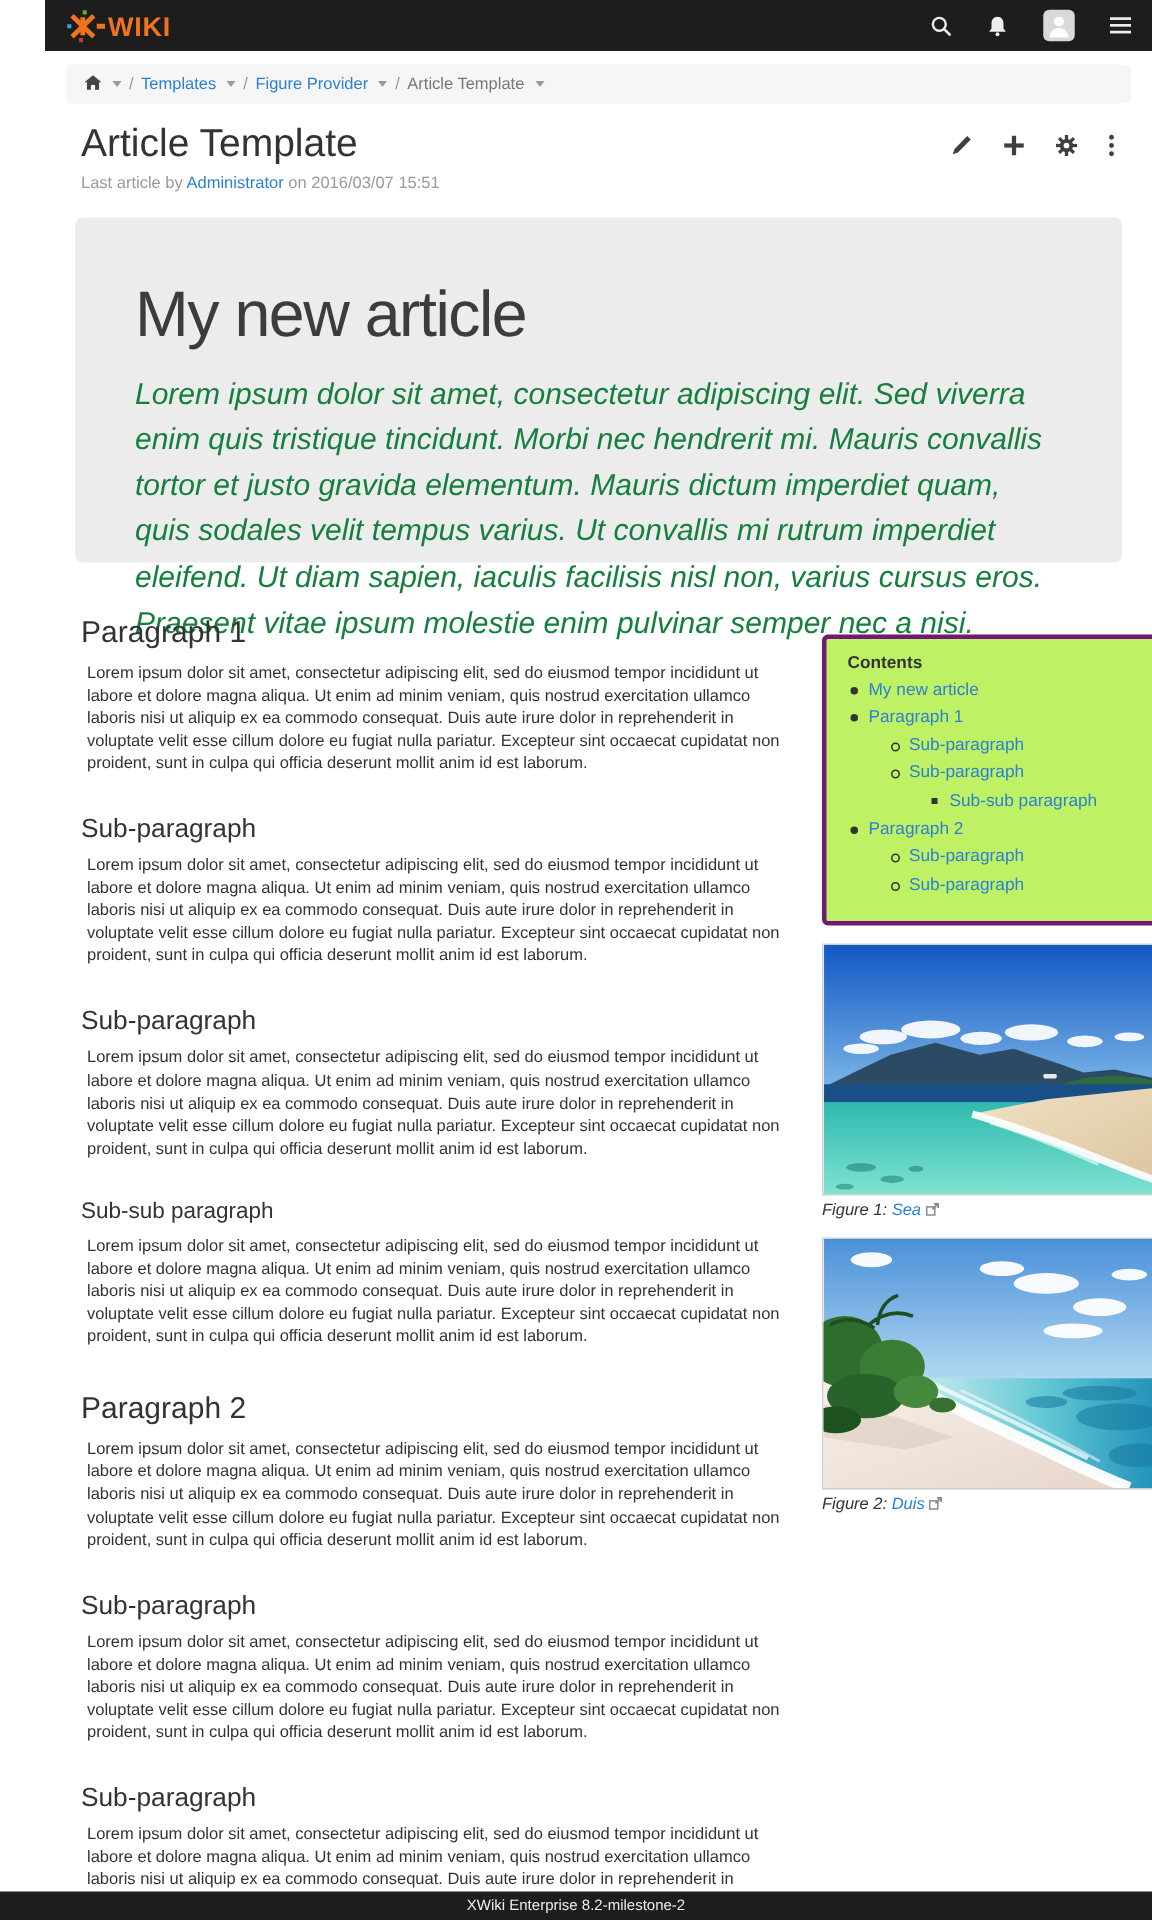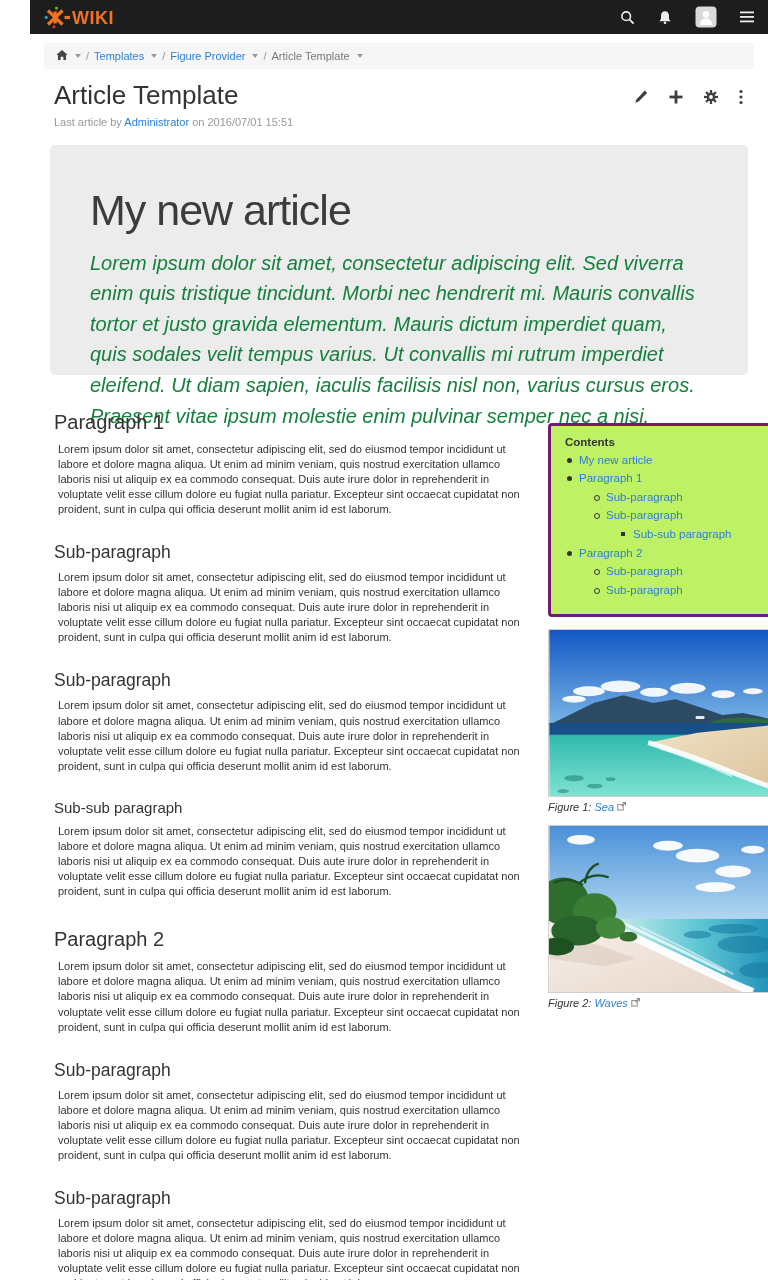--- a/index.html
+++ b/index.html
@@ -167,21 +167,21 @@
               <circle cx="3" cy="2.5" r="1.6" fill="#3f3f3f"></circle>
               <circle cx="3" cy="8" r="1.6" fill="#3f3f3f"></circle>
               <circle cx="3" cy="13.5" r="1.6" fill="#3f3f3f"></circle>
             </svg>
         </button>
       </div>
     </div>
     <div class="modified">
       <span>Last article by</span>
       <a href="#">Administrator</a>
-      <span>on 2016/07/01 15:51</span>
+      <span>on 2016/03/07 15:51</span>
     </div>
 
     <section class="hero">
       <h2 class="hero-title">My new article</h2>
       <p class="hero-lead">Lorem ipsum dolor sit amet, consectetur adipiscing elit. Sed viverra enim quis tristique tincidunt. Morbi nec hendrerit mi. Mauris convallis tortor et justo gravida elementum. Mauris dictum imperdiet quam, quis sodales velit tempus varius. Ut convallis mi rutrum imperdiet eleifend. Ut diam sapien, iaculis facilisis nisl non, varius cursus eros. Praesent vitae ipsum molestie enim pulvinar semper nec a nisi.</p>
     </section>
 
     <div class="main-row">
       <div class="content" id="sections">
           <h2>Paragraph 1</h2>
@@ -310,27 +310,28 @@
               <ellipse cx="46" cy="86" rx="22" ry="18" fill="#3a7d35"></ellipse>
               <ellipse cx="28" cy="106" rx="26" ry="15" fill="#27632a"></ellipse>
               <ellipse cx="62" cy="103" rx="15" ry="11" fill="#458a3c"></ellipse>
               <ellipse cx="8" cy="122" rx="17" ry="9" fill="#1d5220"></ellipse>
               <ellipse cx="80" cy="112" rx="9" ry="5" fill="#357030"></ellipse>
               <path d="M30,58 q14,-12 30,-6 M34,60 q-16,-10 -30,-2 M36,58 q2,-16 14,-20" stroke="#1e4f22" stroke-width="2.4" fill="none"></path>
             </g>
           </svg>
           <figcaption>
             <span>Figure 2:</span>
-            <a href="#">Waves</a>
+            <a href="#">Duis</a>
             <svg width="9" height="9" viewBox="0 0 9 9">
                 <rect x="0.8" y="2.6" width="5.4" height="5.4" fill="none" stroke="#8a8a8a" stroke-width="1"></rect>
                 <line x1="4.6" y1="4.2" x2="8" y2="0.8" stroke="#8a8a8a" stroke-width="1.2"></line>
                 <path d="M5.6,0.6 L8.4,0.6 L8.4,3.4" fill="none" stroke="#8a8a8a" stroke-width="1.2"></path>
               </svg>
           </figcaption>
         </figure>
       </aside>
     </div>
 
   </div>
 
+  <footer class="footer">XWiki Enterprise 8.2-milestone-2</footer>
 
 </div>
 
 </body></html>

